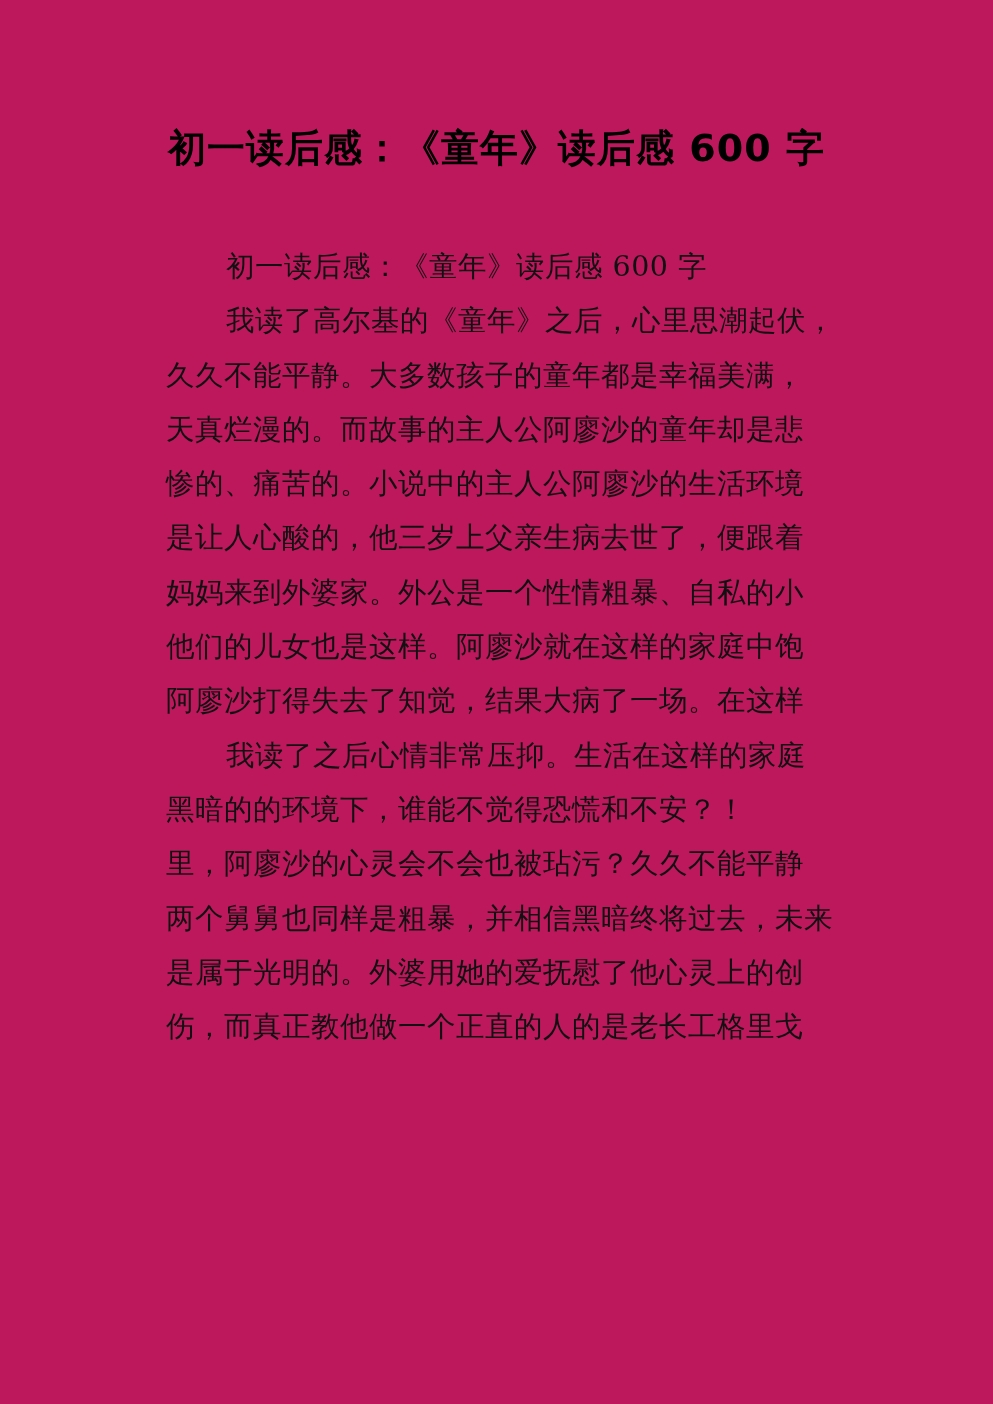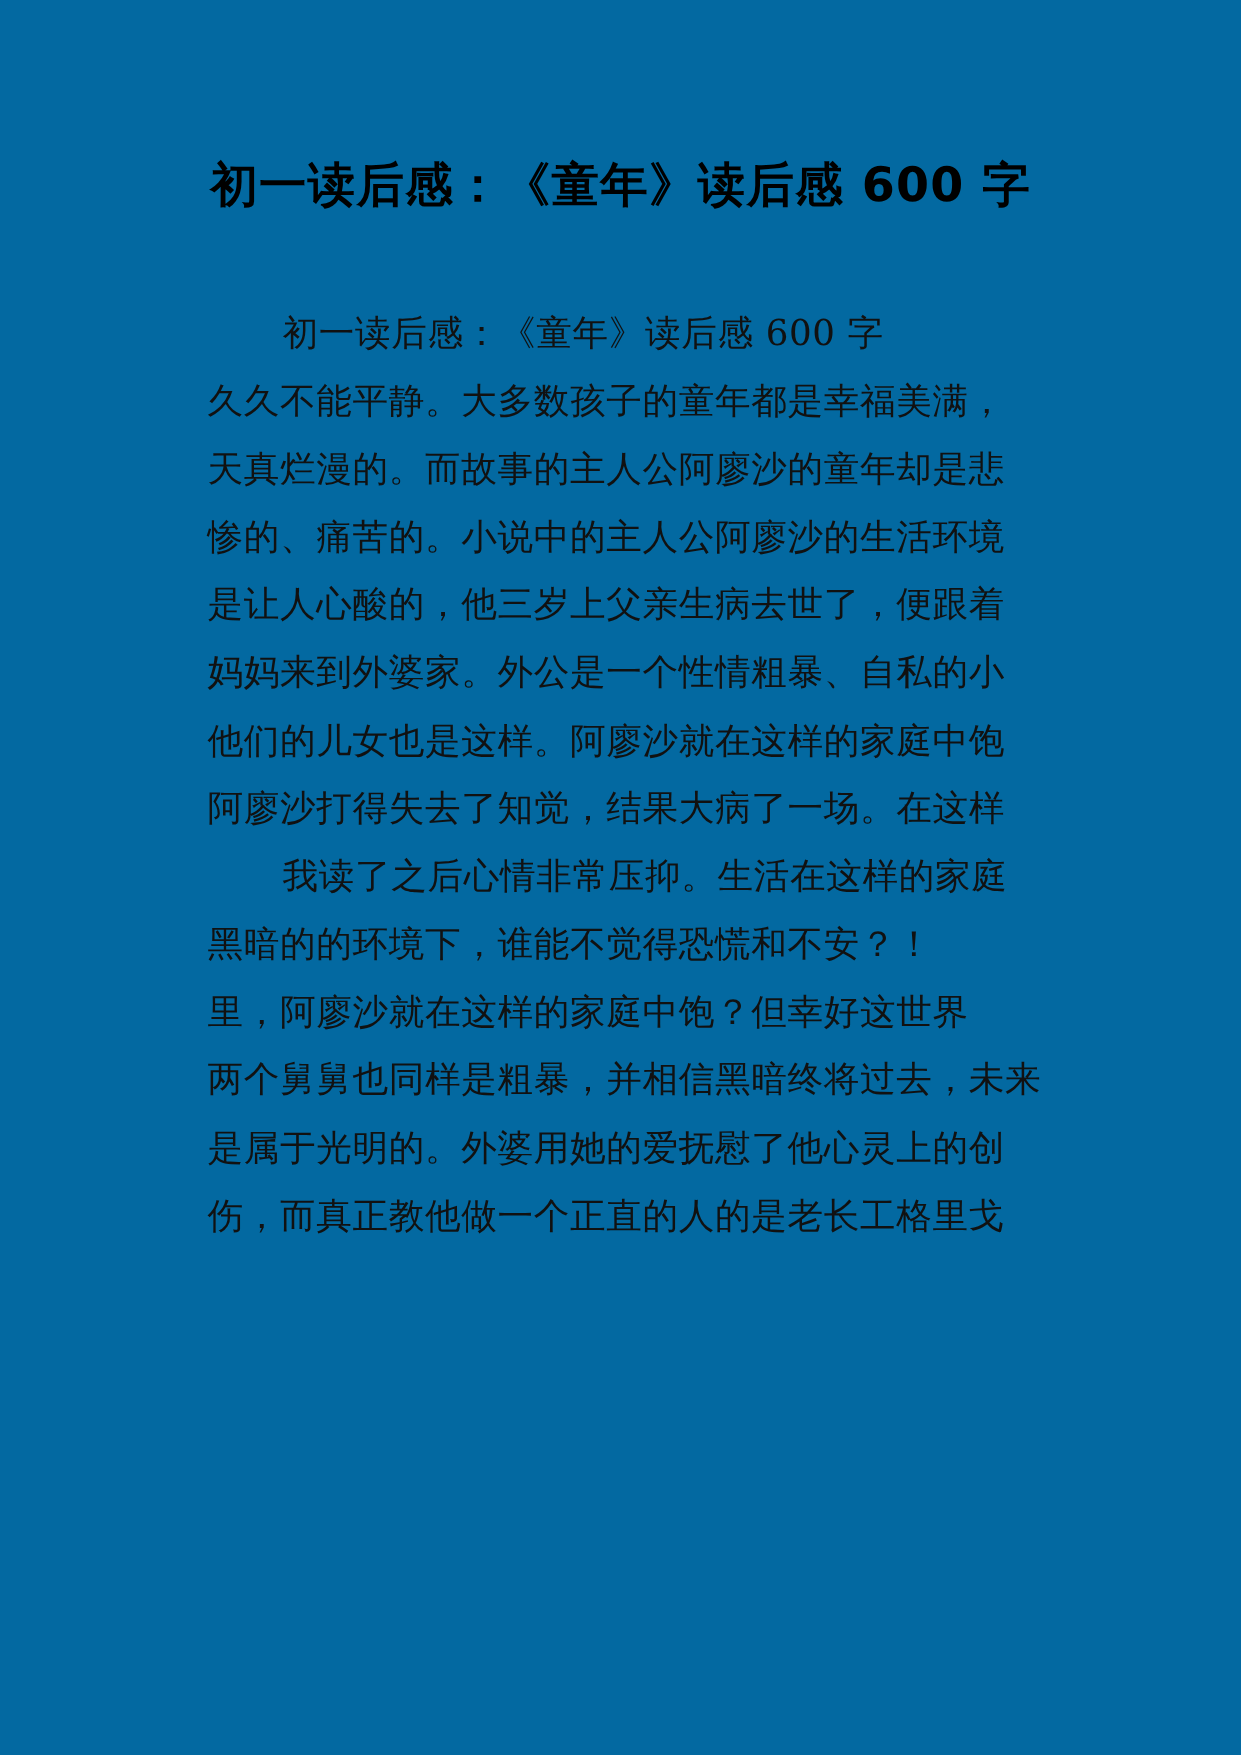--- a/index.html
+++ b/index.html
@@ -1,44 +1,45 @@
 <!DOCTYPE html>
 <html><head>
 <meta charset="utf-8">
 <style>
   html, body { margin: 0; padding: 0; background: #ffffff; }
   body { width: 993px; height: 1404px; position: relative; overflow: hidden; }
-  .page { position: absolute; left: 0; top: 0; width: 993px; height: 1404px; background: #0369a1; }
+  .page { position: absolute; left: 0; top: 0; width: 993px; height: 1404px; background: #be185d; }
   .title {
     position: absolute; left: 0; top: 118px; width: 993px; text-align: center;
     font-family: "DejaVu Sans", sans-serif; font-weight: bold; font-size: 38px;
     color: #000; letter-spacing: 1px; line-height: 60px;
   }
   .body {
     position: absolute; left: 166px; top: 240px; width: 664px;
     font-family: "DejaVu Serif", serif; font-size: 28.5px; color: #111;
     line-height: 54.3px; letter-spacing: 0.5px;
   }
   .line { white-space: nowrap; height: 54.3px; }
   .indent { padding-left: 60px; }
 </style>
 </head>
 <body>
 
 <div class="page">
   <div class="title">初一读后感：《童年》读后感 600 字</div>
   <div class="body">
     <div class="line indent">初一读后感：《童年》读后感 600 字</div>
+    <div class="line indent">我读了高尔基的《童年》之后，心里思潮起伏，</div>
     <div class="line">久久不能平静。大多数孩子的童年都是幸福美满，</div>
     <div class="line">天真烂漫的。而故事的主人公阿廖沙的童年却是悲</div>
     <div class="line">惨的、痛苦的。小说中的主人公阿廖沙的生活环境</div>
     <div class="line">是让人心酸的，他三岁上父亲生病去世了，便跟着</div>
     <div class="line">妈妈来到外婆家。外公是一个性情粗暴、自私的小</div>
     <div class="line">他们的儿女也是这样。阿廖沙就在这样的家庭中饱</div>
     <div class="line">阿廖沙打得失去了知觉，结果大病了一场。在这样</div>
     <div class="line indent">我读了之后心情非常压抑。生活在这样的家庭</div>
     <div class="line">黑暗的的环境下，谁能不觉得恐慌和不安？！</div>
-    <div class="line">里，阿廖沙就在这样的家庭中饱？但幸好这世界</div>
+    <div class="line">里，阿廖沙的心灵会不会也被玷污？久久不能平静</div>
     <div class="line">两个舅舅也同样是粗暴，并相信黑暗终将过去，未来</div>
     <div class="line">是属于光明的。外婆用她的爱抚慰了他心灵上的创</div>
     <div class="line">伤，而真正教他做一个正直的人的是老长工格里戈</div>
   </div>
 </div>
 
 </body></html>

